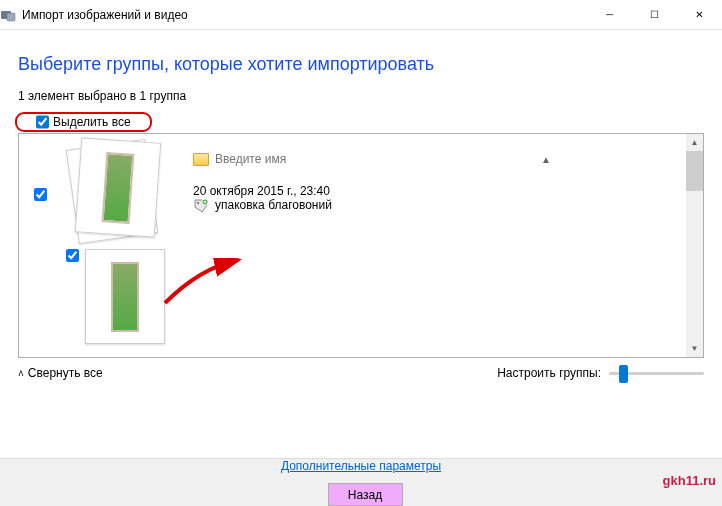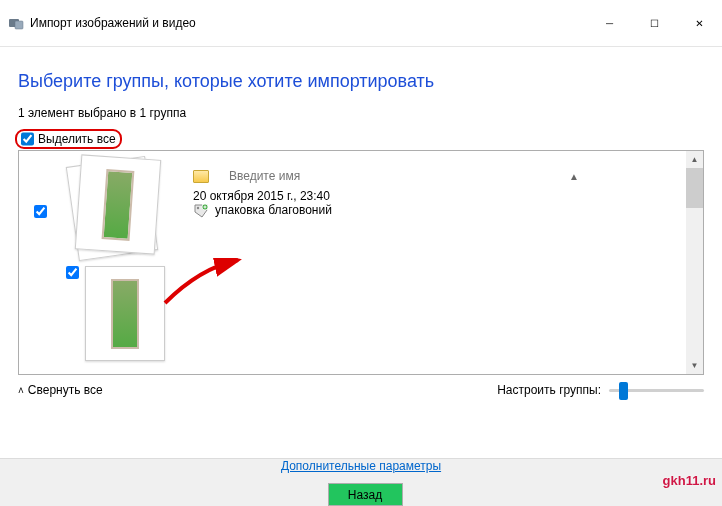--- a/index.html
+++ b/index.html
@@ -1,32 +1,32 @@
 <!DOCTYPE html>
 <html><head>
 <meta charset="utf-8">
 <style>
 * { box-sizing: border-box; margin: 0; padding: 0; font-family: 'Segoe UI', Tahoma, sans-serif; }
 body { width: 722px; height: 506px; background: #fff; overflow: hidden; position: relative; }
 
-.titlebar { height: 47px; display: flex; align-items: center; padding-left: 8px; border-bottom: 1px solid #e5e5e5; }
+.titlebar { height: 30px; display: flex; align-items: center; border-bottom: 1px solid #e5e5e5; }
 .titlebar-icon { width: 16px; height: 16px; margin-right: 6px; }
 .titlebar-title { font-size: 12px; flex: 1; color: #000; }
 .win-btn { width: 45px; height: 30px; display: flex; align-items: center; justify-content: center; font-size: 10px; font-family: 'Segoe MDL2 Assets', sans-serif; cursor: default; }
 
 .content { padding: 10px 18px 0 18px; }
 .main-heading { font-size: 18px; color: #1d4ed8; margin-bottom: 14px; margin-top: 14px; }
 .status-line { font-size: 12px; color: #000; margin-bottom: 12px; }
 .desc-line { font-size: 12px; color: #000; margin-bottom: 10px; }
 
 .selectall-row { display: flex; align-items: center; margin-bottom: 4px; font-size: 12px; }
 .selectall-row input { margin-right: 4px; accent-color: #0078d7; }
 
 
-.hl-red { outline: 2px solid #d00; outline-offset: 1px; border-radius: 6px; padding: 0 3px; display: inline-flex; }
+.hl-red { outline: 2px solid #d00; outline-offset: 1px; border-radius: 6px; padding: 0 18px; display: inline-flex; }
 
 .list-box { border: 1px solid #adadad; height: 225px; position: relative; overflow: hidden; }
 .list-inner { position: absolute; inset: 0 17px 0 0; overflow: hidden; padding: 6px; }
 .scrollbar { position: absolute; right: 0; top: 0; bottom: 0; width: 17px; background: #f0f0f0; display: flex; flex-direction: column; }
 .scroll-btn { height: 17px; background: #f0f0f0; display: flex; align-items: center; justify-content: center; font-size: 8px; color: #606060; }
 .scroll-track { flex: 1; background: #f0f0f0; position: relative; }
 .scroll-thumb { position: absolute; left: 0; right: 0; top: 0; height: 40px; background: #cdcdcd; }
 
 .group-row { display: flex; align-items: flex-start; }
 .group-check-col { width: 30px; padding-top: 48px; display: flex; justify-content: center; }
@@ -36,41 +36,41 @@
 .thumb-stack { position: relative; width: 95px; height: 105px; }
 .thumb-card { position: absolute; width: 80px; height: 95px; background: #fff; border: 1px solid #ccc; box-shadow: 0 1px 2px rgba(0,0,0,.15); display:flex; align-items:center; justify-content:center; }
 .thumb-card.under { transform: rotate(-8deg); top: 4px; left: 4px; }
 .thumb-card.top { transform: rotate(4deg); top: 0; left: 10px; }
 .thumb-inner { width: 28px; height: 70px; background: linear-gradient(180deg,#8a6, #5a4); border: 2px solid #cba; }
 
 .thumb-single-wrap { display:flex; align-items:flex-start; gap:6px; margin-top: 0; }
 .thumb-single-check { margin-top: 0; }
 .thumb-single { width: 80px; height: 95px; background:#fff; border:1px solid #ccc; box-shadow:0 1px 2px rgba(0,0,0,.15); display:flex; align-items:center; justify-content:center; }
 
-.info-row { display:flex; align-items:center; font-size:12px; margin-bottom:6px; gap:20px; }
+.info-row { display:flex; align-items:center; font-size:12px; margin-bottom:18px; gap:6px; }
 .folder-ic { width:16px; height:13px; background: linear-gradient(#ffe9a6,#f7ca4d); border:1px solid #caa735; border-radius:1px; }
 .name-field { color:#888; border:none; outline:none; background:transparent; font-size:12px; width: 200px; }
 .expand-tri { margin-left: 120px; font-size:10px; color:#666; }
 .date-row { font-size:12px; margin-bottom:0; padding-left: 0; }
 .tag-row { display:flex; align-items:flex-start; gap:6px; font-size:12px; }
 .tag-ic { width:16px; height:16px; position:relative; }
 
 
 .red-arrow { position:absolute; left: 160px; top: 258px; pointer-events:none; }
 
 .bottom-row { display:flex; align-items:center; margin-top:8px; font-size:12px; }
 .collapse-link { display:flex; align-items:center; gap:4px; cursor:default; }
 .spacer { flex:1; }
 .groups-label { margin-right:8px; }
 .slider { width:95px; height:3px; background:#d0d0d0; position:relative; border-radius:2px; }
 .slider-thumb { position:absolute; width:9px; height:18px; background:#0078d7; top:-7px; left:10px; border-radius:2px; }
 
 .footer { position:absolute; left:0; right:0; bottom:0; height:48px; background:#f0f0f0; border-top:1px solid #dcdcdc; display:flex; align-items:center; padding: 0 14px; flex-direction: column; }
 .more-link { color:#0066cc; font-size:12px; text-decoration:underline; cursor:default; }
-.btn { min-width:75px; height:23px; background:#22c55e; border:1px solid #adadad; font-size:12px; margin-left:8px; cursor:default; }
+.btn { min-width:75px; height:23px; background:#f0abfc; border:1px solid #adadad; font-size:12px; margin-left:8px; cursor:default; }
 .btn.hl { outline: 2.5px solid #d00; outline-offset: 2px; border-radius: 4px; }
 
 .watermark { position:absolute; right:6px; bottom:18px; font-size:13px; color:#c03; font-weight:bold; opacity:.9; pointer-events:none; text-shadow: 0 0 2px #fff; }
 </style>
 </head>
 <body>
 
 <div class="titlebar">
   <span class="titlebar-icon">
     <svg viewBox="0 0 16 16">

